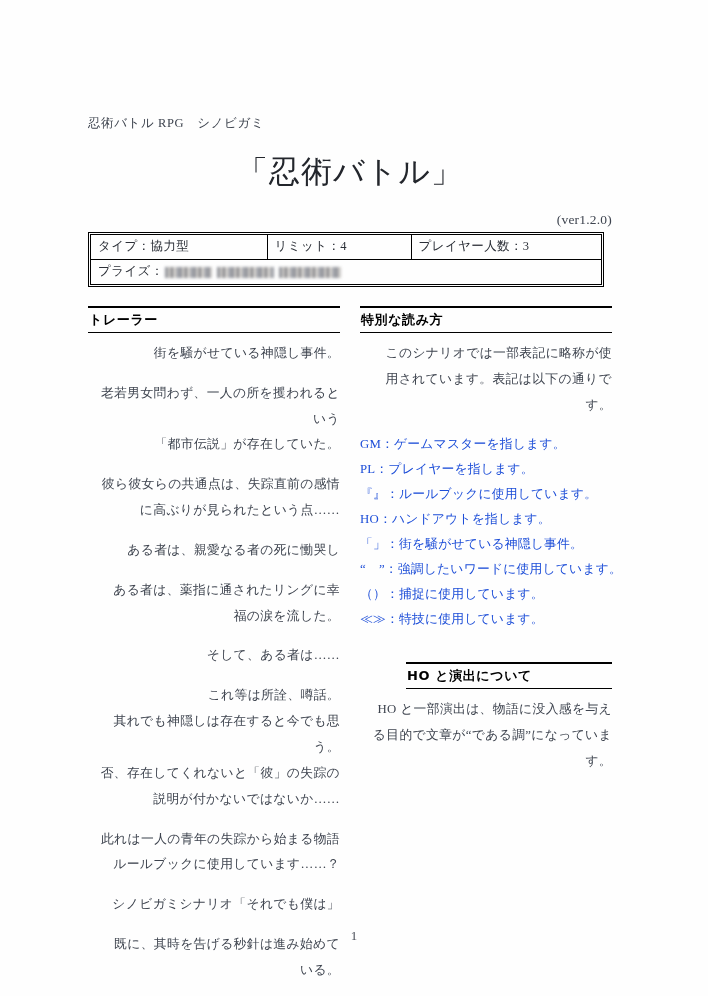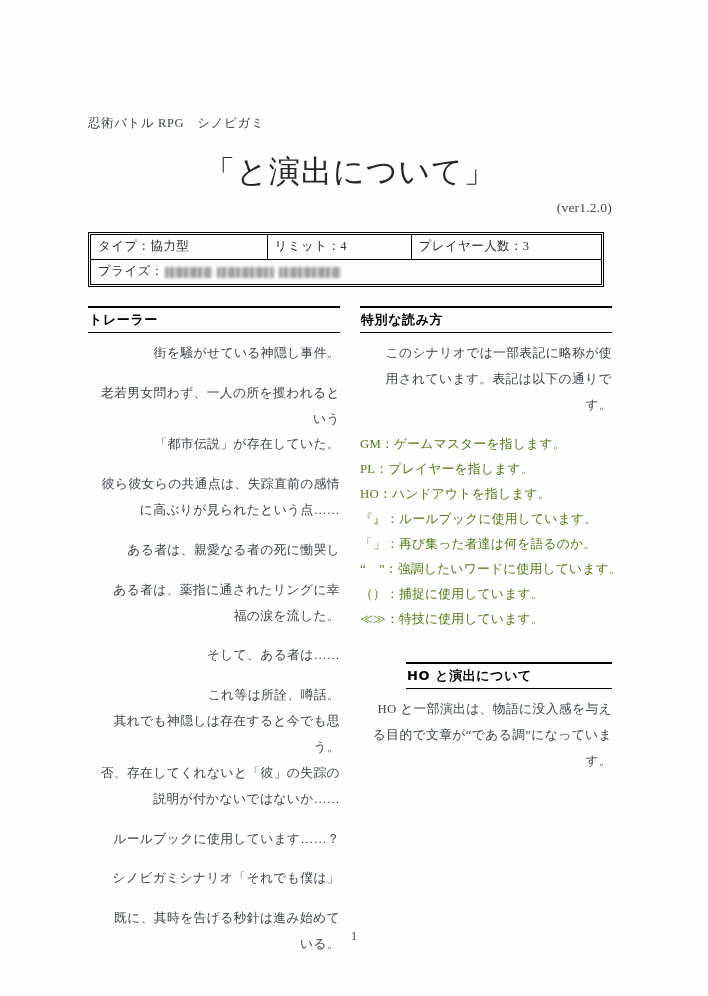--- a/index.html
+++ b/index.html
@@ -40,21 +40,21 @@
   .doc-title {
     margin-top: 22px;
     text-align: center;
     font-size: 31px;
     letter-spacing: 1px;
     color: #23262c;
     line-height: 1.25;
     white-space: nowrap;
   }
   .doc-version {
-    margin-top: 8px;
+    margin-top: 20px;
     text-align: right;
     font-size: 13.5px;
     color: #3e444f;
     letter-spacing: 0.2px;
   }
 
   
   .info-table {
     position: absolute;
     left: 88px;
@@ -151,21 +151,21 @@
   .para.tight { margin-bottom: 0; font-family: Liberation Serif, serif; }
 
   .abbr-list {
     margin: 14px 0 0 0;
     padding: 0;
     list-style: none;
   }
   .abbr-list li {
     font-size: 12.8px;
     line-height: 1.95;
-    color: #4d7c0f;
+    color: #1d4ed8;
     letter-spacing: 0.2px;
     white-space: nowrap;
   }
 
   .page-number {
     position: absolute;
     left: 0;
     top: 928px;
     width: 708px;
     text-align: center;
@@ -173,21 +173,21 @@
     color: #4a4f59;
   }
 </style>
 </head>
 <body>
 
 <div class="page">
 
   <div class="doc-header">
     <div class="series-line">忍術バトル RPG　シノビガミ</div>
-    <div class="doc-title">「と演出について」</div>
+    <div class="doc-title">「忍術バトル」</div>
     <div class="doc-version">(ver1.2.0)</div>
   </div>
 
   <div class="info-table">
     <div class="info-table-inner">
       <div class="info-row">
         <div class="info-cell c1">タイプ：協力型</div>
         <div class="info-cell c2">リミット：4</div>
         <div class="info-cell c3">プレイヤー人数：3</div>
       </div>
@@ -217,40 +217,41 @@
     <p class="para indent">ある者は、親愛なる者の死に慟哭し</p>
 
     <p class="para indent">ある者は、薬指に通されたリングに幸福の涙を流した。</p>
 
     <p class="para indent">そして、ある者は……</p>
 
     <p class="para indent tight">これ等は所詮、噂話。</p>
     <p class="para tight">其れでも神隠しは存在すると今でも思う。</p>
     <p class="para">否、存在してくれないと「彼」の失踪の説明が付かないではないか……</p>
 
+    <p class="para indent tight">此れは一人の青年の失踪から始まる物語</p>
     <p class="para">ルールブックに使用しています……？</p>
 
     <p class="para indent">シノビガミシナリオ「それでも僕は」</p>
 
     <p class="para indent">既に、其時を告げる秒針は進み始めている。</p>
   </div>
 
   <div class="col col-right">
     <div class="section-head">
       <div class="ttl">特別な読み方</div>
     </div>
 
     <p class="para indent">このシナリオでは一部表記に略称が使用されています。表記は以下の通りです。</p>
 
     <ul class="abbr-list">
       <li>GM：ゲームマスターを指します。</li>
       <li>PL：プレイヤーを指します。</li>
+      <li>『』：ルールブックに使用しています。</li>
       <li>HO：ハンドアウトを指します。</li>
-      <li>『』：ルールブックに使用しています。</li>
-      <li>「」：再び集った者達は何を語るのか。</li>
+      <li>「」：街を騒がせている神隠し事件。</li>
       <li>“　”：強調したいワードに使用しています。</li>
       <li>（）：捕捉に使用しています。</li>
       <li>≪≫：特技に使用しています。</li>
     </ul>
 
     <div class="section-head spaced">
       <div class="ttl">HO と演出について</div>
     </div>
     <p class="para indent">HO と一部演出は、物語に没入感を与える目的で文章が“である調”になっています。</p>
   </div>

